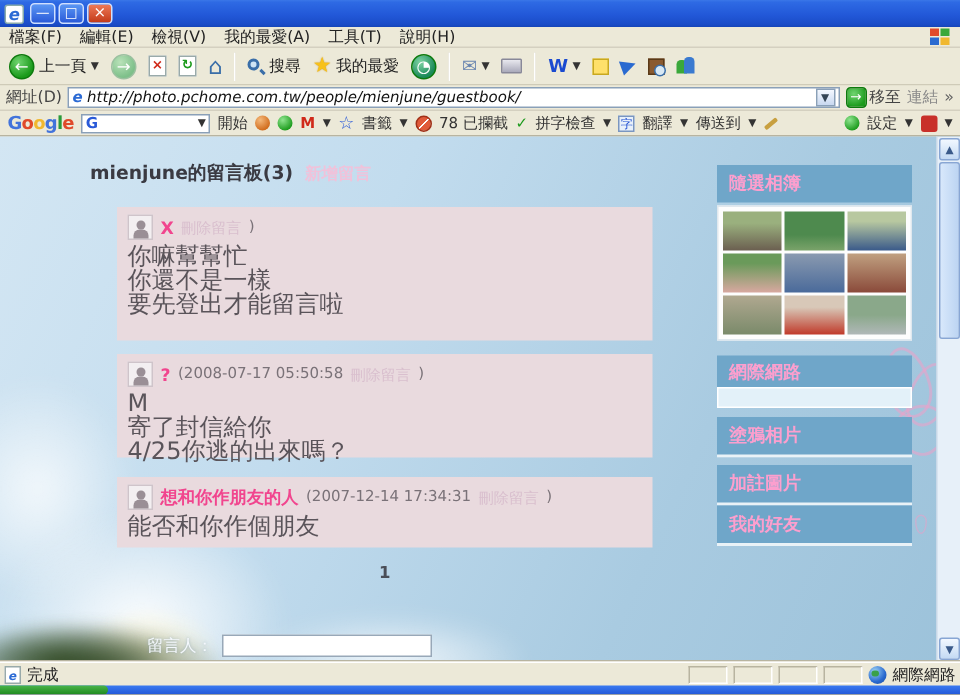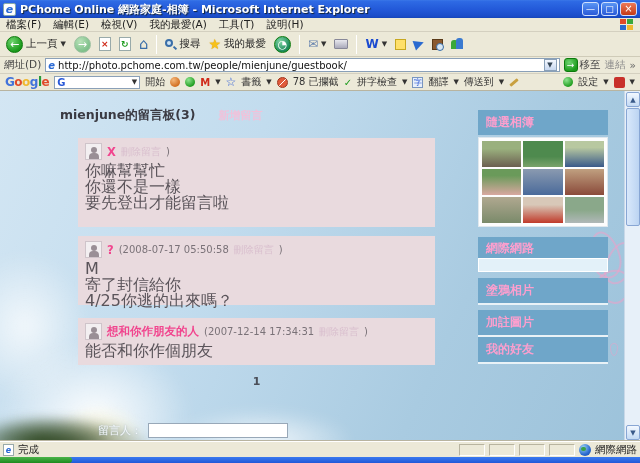--- a/index.html
+++ b/index.html
@@ -49,21 +49,21 @@
   .buddies { position:relative; width:13px; height:12px; }
   .buddies:before { content:""; position:absolute; left:0; top:2px; width:7px; height:9px; background:#3aa83a; border-radius:3px 3px 0 0; }
   .buddies:after { content:""; position:absolute; left:5px; top:0; width:7px; height:11px; background:#3a7ad0; border-radius:3px 3px 0 0; }
   .ddown { font-size:7px; color:#333; }
 
   
   .addressbar { position:absolute; left:0; top:57px; width:640px; height:17px; background:#ece9d8;
     border-bottom:1px solid #d4d0c0; display:flex; align-items:center; gap:4px; padding:0 4px; font-size:10.5px; color:#444; }
   .urlbox { flex:1; height:14px; background:#fff; border:1px solid #8aa0b8; display:flex; align-items:center; padding:0 2px; gap:3px; }
   .urlbox .e { color:#2b6ad4; font-weight:bold; font-style:italic; font-size:10px; }
-  .urltext { font-size:10px; color:#111; white-space:nowrap; overflow:hidden; flex:1; }
+  .urltext { font-size:10px; color:#111; white-space:nowrap; overflow:hidden; flex:1;font-style:italic; }
   .urldrop { width:13px; height:12px; background:linear-gradient(#f4f8ff,#c8d8f0); border:1px solid #8aa0b8; font-size:7px; text-align:center; line-height:11px; color:#345; }
   .gobtn { display:flex; align-items:center; gap:2px; }
   .gocirc { width:14px; height:14px; border-radius:3px; background:radial-gradient(circle at 35% 30%,#6fd46f,#1b9a1b 75%); color:#fff; font-size:9px; line-height:13px; text-align:center; border:1px solid #0d7a0d; }
 
   
   .googlebar { position:absolute; left:0; top:74px; width:640px; height:17px; background:#ece9d8;
     border-bottom:1px solid #b8b4a0; display:flex; align-items:center; gap:5px; padding:0 5px; font-size:10px; color:#333; }
   .glogo { font-weight:bold; font-size:12px; letter-spacing:-0.5px; }
   .gbox { width:86px; height:13px; background:#fff; border:1px solid #8aa0b8; display:flex; align-items:center; padding:0 2px; gap:2px; }
   .gbox .g { color:#2a5ad8; font-weight:bold; font-size:10px; }
@@ -81,21 +81,21 @@
   
   .vscroll { position:absolute; right:0; top:0; width:16px; height:350px; background:#e7f0f9; border-left:1px solid #c8d8e8; }
   .sbtn { position:absolute; left:1px; width:14px; height:15px; background:linear-gradient(#f2f8ff,#c4daf4); border:1px solid #88a6d4; border-radius:2px; color:#3a5a8a; font-size:7px; text-align:center; line-height:14px; }
   .sthumb { position:absolute; left:1px; top:17px; width:14px; height:118px; background:linear-gradient(90deg,#d8e8fb,#bcd4f2); border:1px solid #88a6d4; border-radius:2px; }
 
   
   .petal { position:absolute; border:2px solid rgba(238,160,200,.55); border-radius:50% 50% 50% 50%/60% 60% 40% 40%; }
   .drop { position:absolute; border:1.5px solid rgba(238,160,200,.5); border-radius:50% 50% 50% 50%/35% 35% 65% 65%; }
 
   
-  .page-title-row { position:absolute; left:60px; top:16px; display:flex; align-items:baseline; gap:23px; }
+  .page-title-row { position:absolute; left:60px; top:16px; display:flex; align-items:baseline; gap:8px; }
   .page-title { font-size:12.5px; font-weight:bold; color:#3a3a42; }
   .newmsg { font-size:11px; color:#f0c2da; font-weight:bold; }
 
   .card { position:absolute; left:78px; width:357px; background:#e9dade; padding:5px 7px; }
   .msg-head { display:flex; align-items:center; gap:5px; margin-bottom:3px; }
   .avatar { width:17px; height:17px; background:#f3eff1; border:1px solid #cfc4ca; position:relative; }
   .avatar .head { position:absolute; left:5px; top:3px; width:6px; height:6px; border-radius:50%; background:#9a8f96; }
   .avatar .body { position:absolute; left:3px; top:9px; width:10px; height:6px; border-radius:4px 4px 0 0; background:#9a8f96; }
   .author { color:#f1458e; font-weight:bold; font-size:11.5px; }
   .stamp { color:#7a7278; font-size:10px; }
@@ -133,21 +133,20 @@
   .taskbar { position:absolute; left:0; top:457px; width:640px; height:6px; background:linear-gradient(180deg,#3a7af0,#2258d8); }
   .startsliver { position:absolute; left:0; top:0; width:72px; height:6px; background:linear-gradient(180deg,#4ab44a,#1e8a1e); border-radius:0 3px 3px 0; }
 </style>
 </head>
 <body>
 
 <div class="screen">
 
   <div class="titlebar">
     <div class="ie-ico">e</div>
-    <div class="title-text">PChome Online 網路家庭-相簿 - Microsoft Internet Explorer</div>
     <div class="winbtns">
       <div class="winbtn">—</div>
       <div class="winbtn">□</div>
       <div class="winbtn close">×</div>
     </div>
   </div>
 
   <div class="menubar">
     <span>檔案(F)</span>
     <span>編輯(E)</span>

